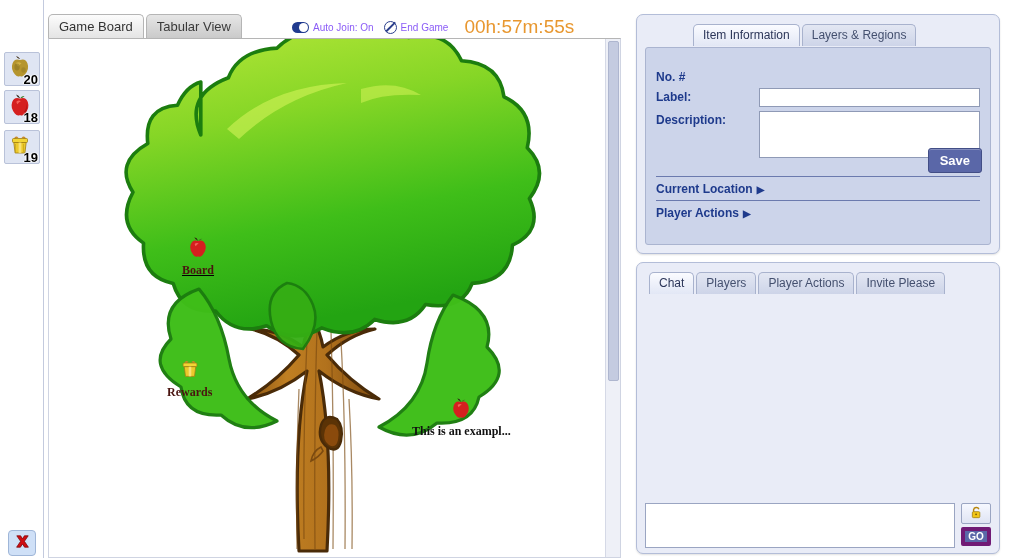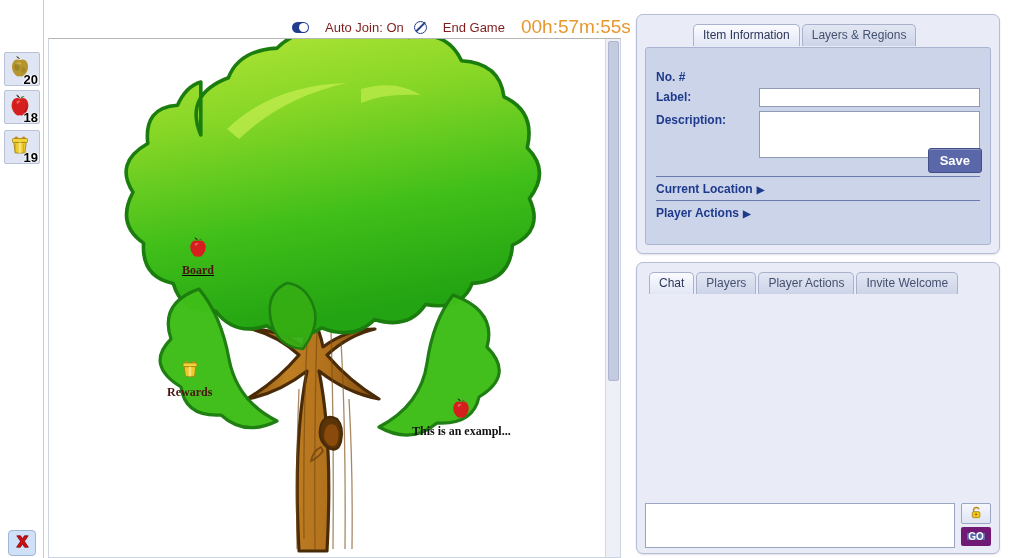--- a/index.html
+++ b/index.html
@@ -69,22 +69,22 @@
   }
   #board-tabstrip { left: 48px; top: 14px; }
 
   
   #top-toolbar {
     position: absolute; left: 292px; top: 16px;
     display: flex; align-items: center; gap: 10px;
     white-space: nowrap;
   }
   .toolbar-btn {
-    display: inline-flex; align-items: center; gap: 16px;
-    color: #7f1d1d; font-size: 13px; cursor: pointer;
+    display: inline-flex; align-items: center; gap: 4px;
+    color: #8b5cf6; font-size: 10px; cursor: pointer;
     font-family: "Liberation Sans", sans-serif;
   }
   .toggle-pill {
     display: inline-block; width: 17px; height: 11px; border-radius: 6px;
     background: #213b8f; position: relative;
   }
   .toggle-pill::after {
     content: ""; position: absolute; right: 1px; top: 1px;
     width: 9px; height: 9px; border-radius: 50%; background: #fff;
   }
@@ -217,21 +217,21 @@
     padding: 3px 4px;
   }
   #whisper-button {
     position: absolute; right: 8px; top: 240px; width: 30px; height: 21px;
     background: linear-gradient(#f6f8ff,#dfe4f3);
     border: 1px solid #9aa5c2; border-radius: 2px; cursor: pointer;
     display: flex; align-items: center; justify-content: center;
   }
   #go-button {
     position: absolute; right: 8px; top: 264px; width: 30px; height: 19px;
-    background: #5a67a8; border: 6px solid #701a75; border-radius: 2px;
+    background: #5a67a8; border: 4px solid #701a75; border-radius: 2px;
     color: #fff; font-size: 10px; font-weight: bold; cursor: pointer;
     display: flex; align-items: center; justify-content: center;
     font-family: "Liberation Sans", sans-serif;
   }
 </style>
 </head>
 <body>
 
 <div id="app">
 
@@ -279,20 +279,23 @@
 
     <div id="delete-item-button">
       <span>
         <svg viewBox="0 0 20 20" width="19" height="19">
           <path d="M4 4 L8 4 L10 7.2 L12 4 L16 4 L12 9.8 L16.2 16 L12.2 16 L10 12.6 L7.8 16 L3.8 16 L8 9.8z" fill="#cf0d12" stroke="#7d0206" stroke-width=".8" stroke-linejoin="round"></path>
         </svg>
       </span>
     </div>
   </div>
 
+  <div class="tabstrip" id="board-tabstrip">
+    <span class="tab">Game Board</span><span class="tab inactive">Tabular View</span>
+  </div>
 
   <div id="top-toolbar">
     <span class="toolbar-btn">
       <span class="toggle-pill"></span>
       <span>Auto Join: On</span>
     </span>
     <span class="toolbar-btn">
       <span class="ban-icon"></span>
       <span>End Game</span>
     </span>
@@ -426,21 +429,21 @@
         </div>
         <div class="accordion-row">
           <span>Player Actions</span><span class="tri">▶</span>
         </div>
       </div>
     </div>
   </div>
 
   <div id="chat-panel">
     <div class="tabstrip" id="chat-tabstrip">
-      <span class="tab panel-tab">Chat</span><span class="tab panel-tab inactive">Players</span><span class="tab panel-tab inactive">Player Actions</span><span class="tab panel-tab inactive">Invite Welcome</span>
+      <span class="tab panel-tab">Chat</span><span class="tab panel-tab inactive">Players</span><span class="tab panel-tab inactive">Player Actions</span><span class="tab panel-tab inactive">Invite Please</span>
     </div>
 
 
     <textarea id="chat-input" placeholder="" style=""></textarea>
 
     <div id="whisper-button">
       <span>
         <svg viewBox="0 0 18 18" width="15" height="15">
           <path d="M5.5 8 v-2.2 a3.3 3.3 0 0 1 6.4 -0.6" fill="none" stroke="#b8860b" stroke-width="1.7"></path>
           <rect x="4" y="8" width="9" height="7.2" rx="1.3" fill="#f2c617" stroke="#9c7a0a" stroke-width=".9"></rect>

